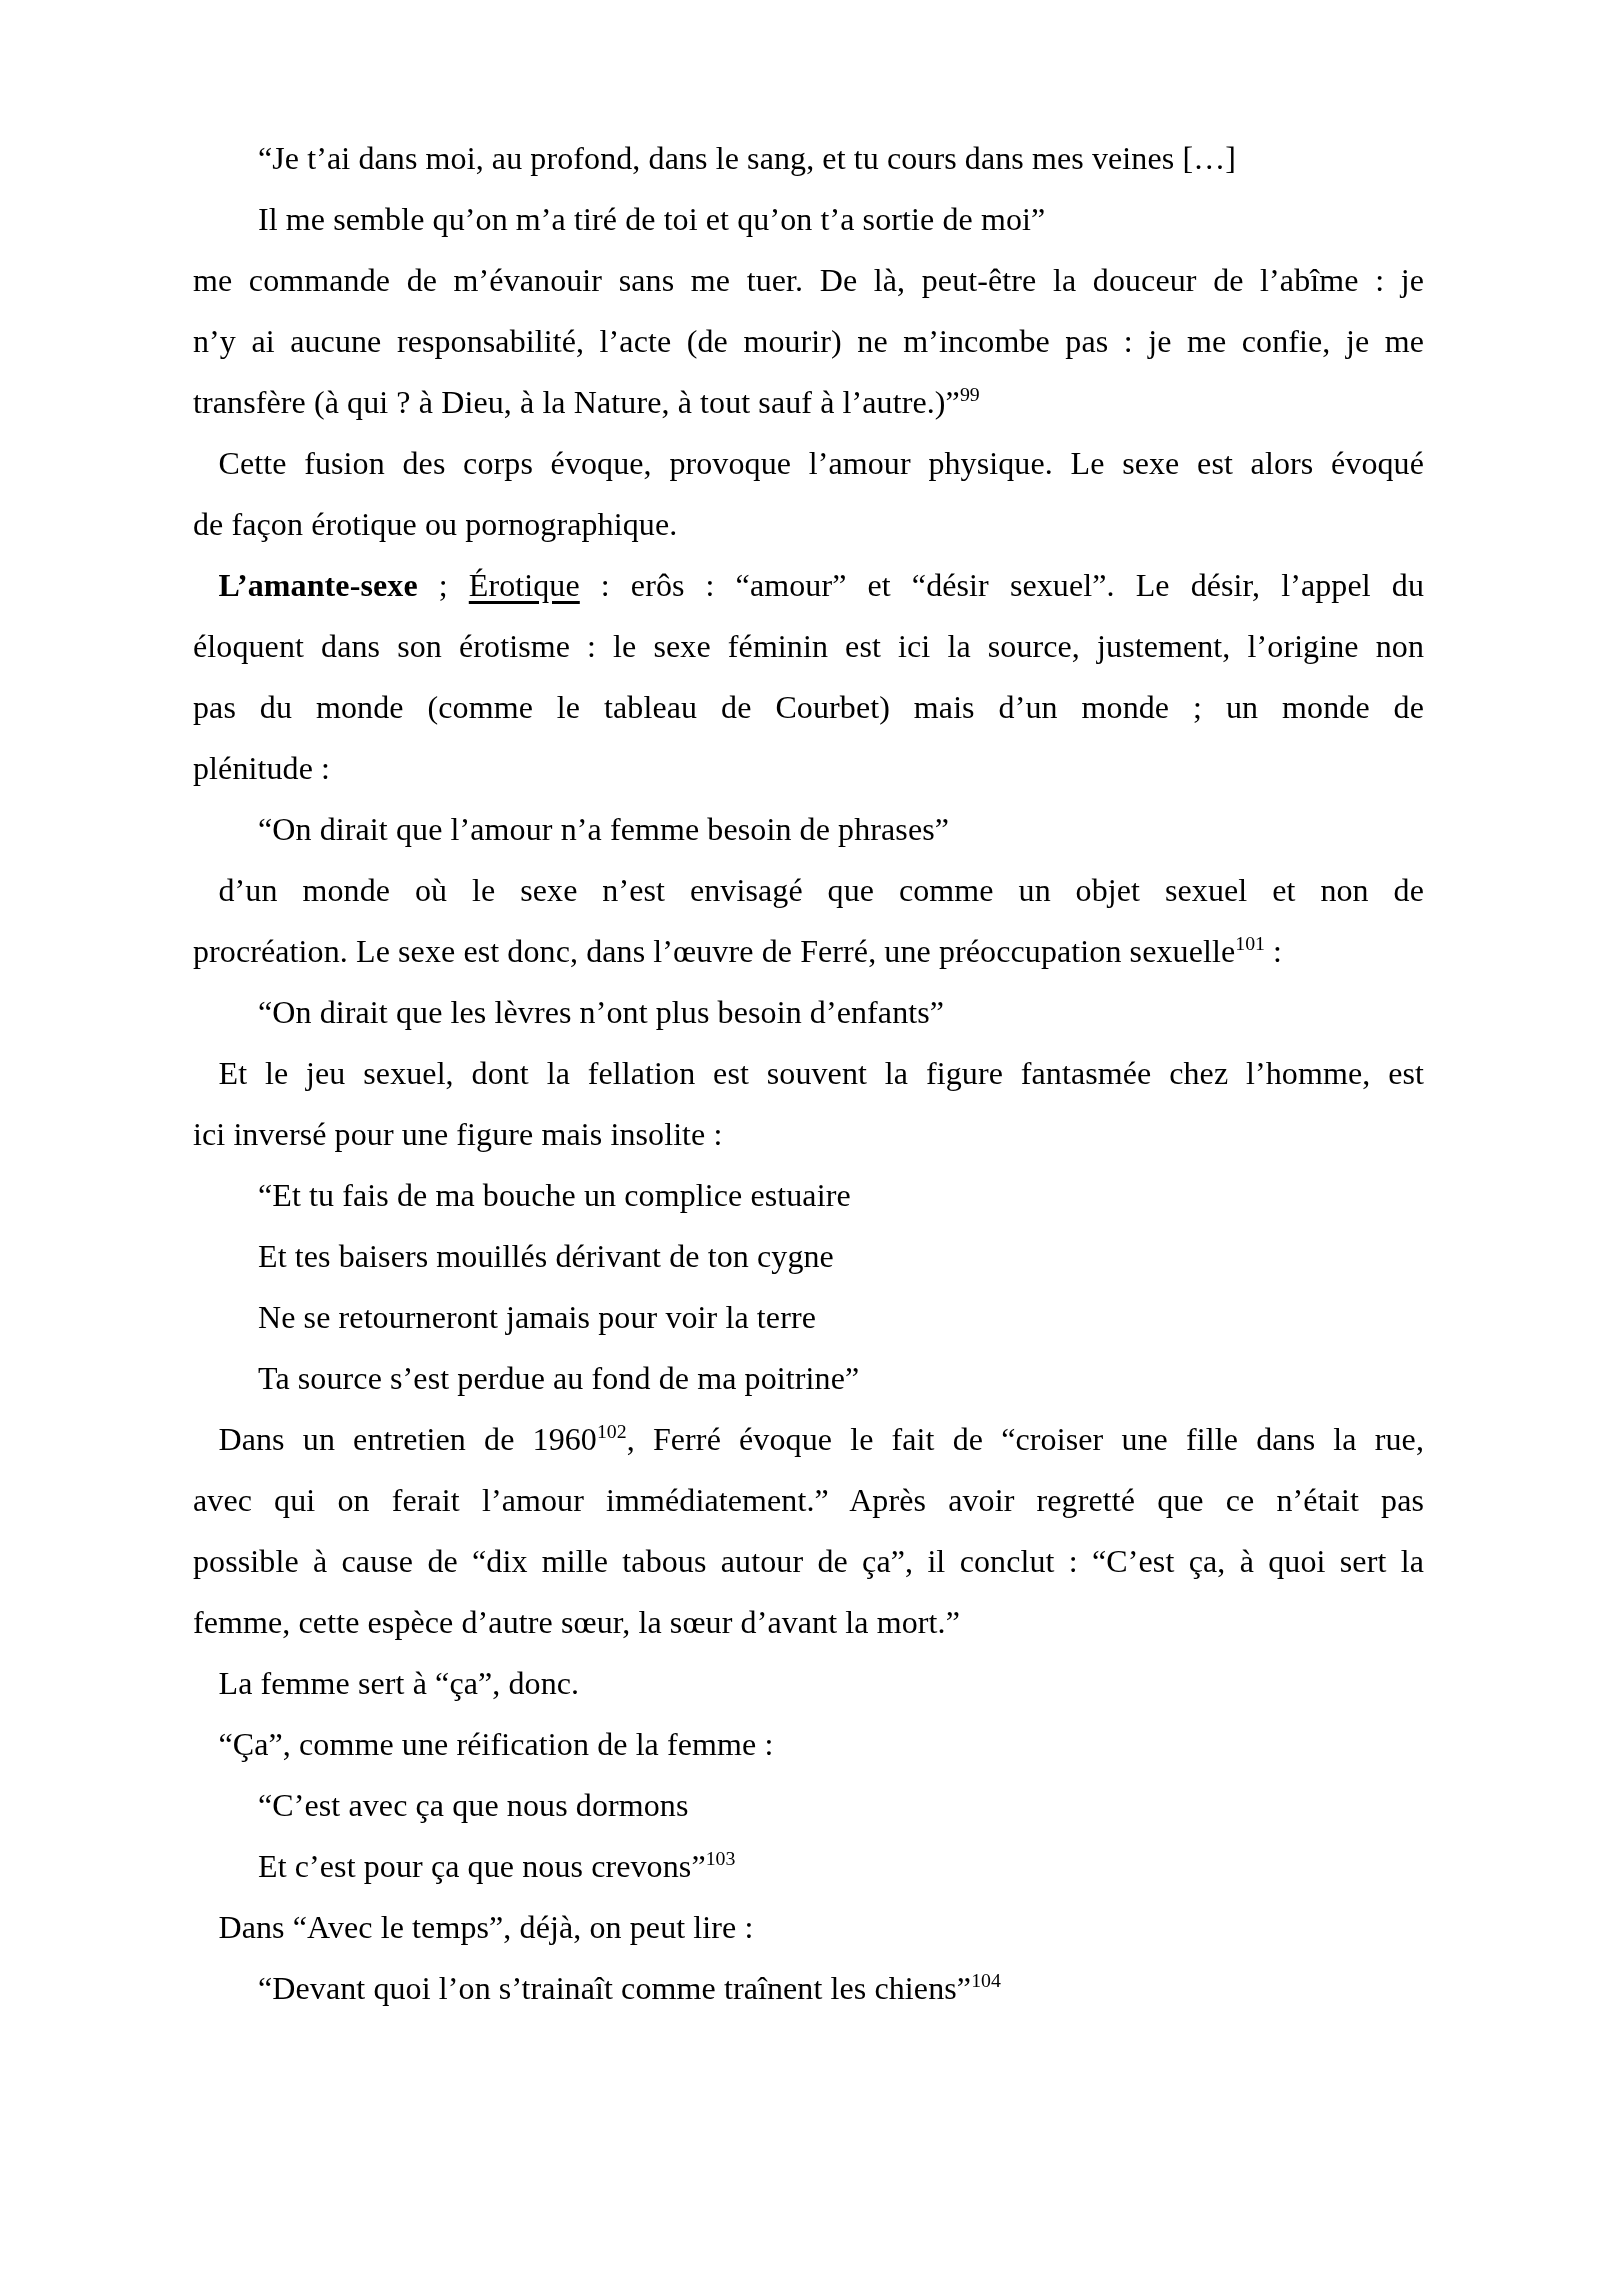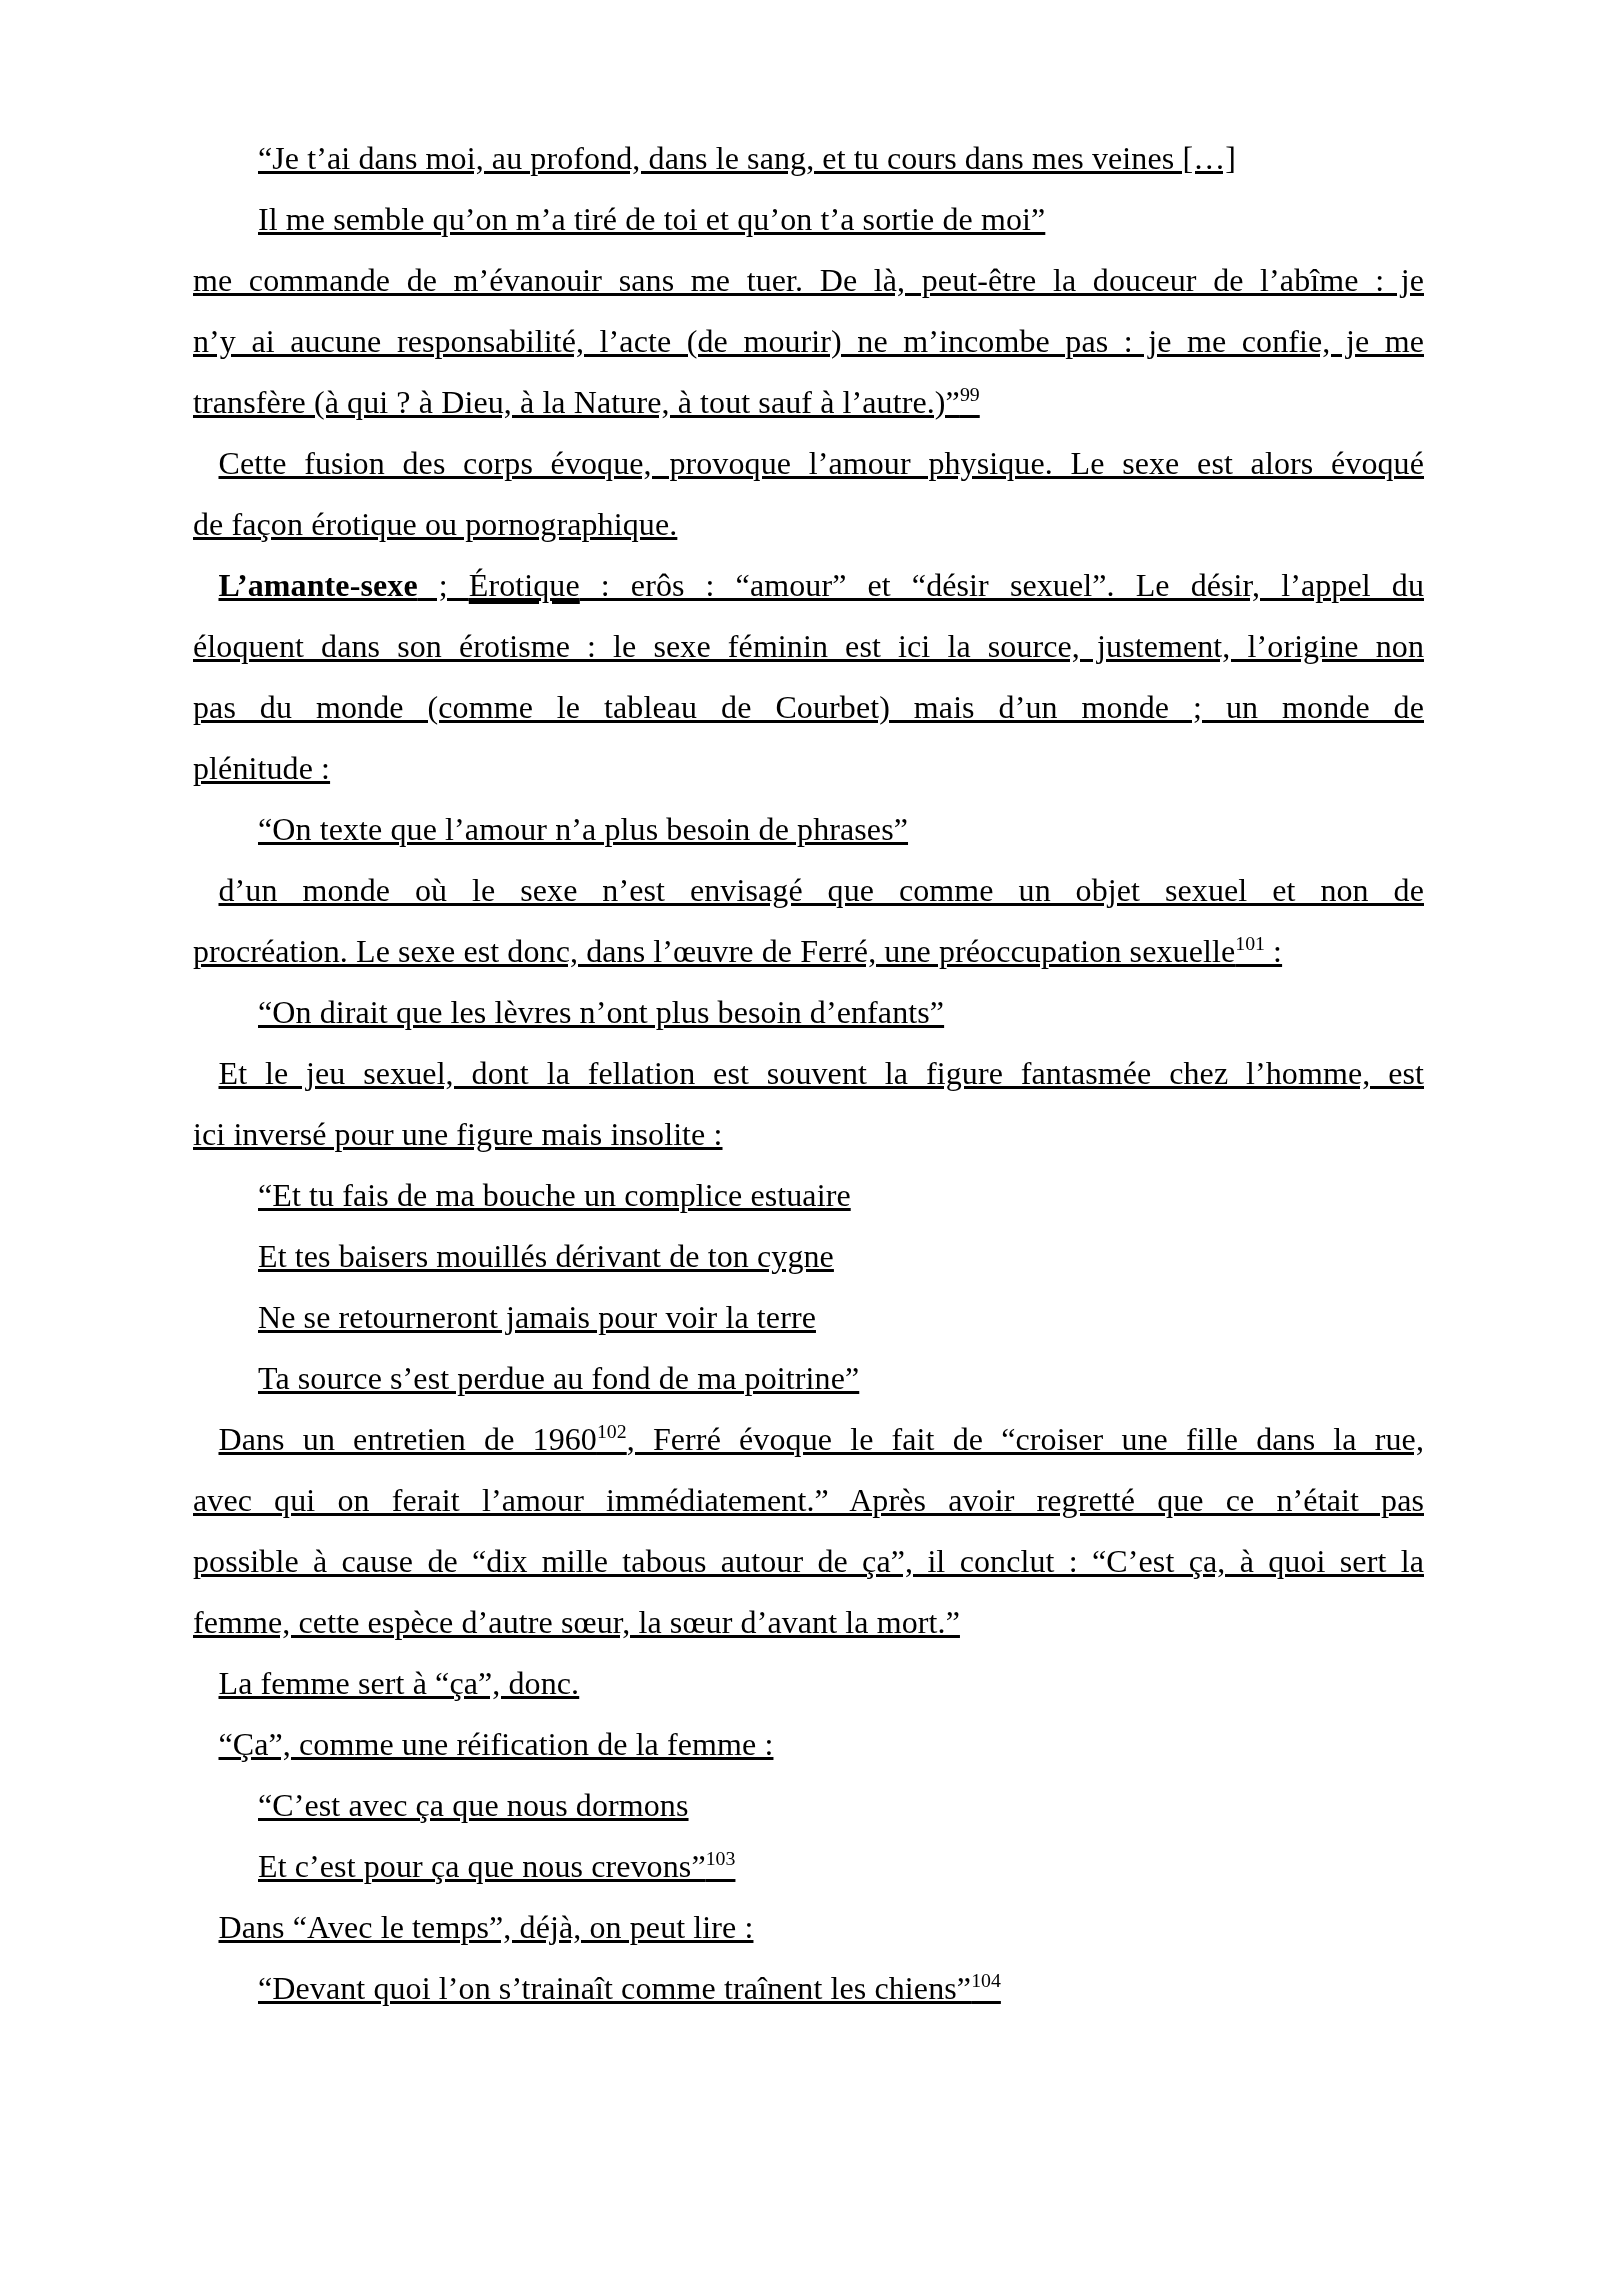--- a/index.html
+++ b/index.html
@@ -23,21 +23,20 @@
     width: 1231px;
     font-size: 32px;
     line-height: 61px;
     color: #000000;
     letter-spacing: 0.1px;
   }
   .line {
     height: 61px;
     overflow: hidden;
     text-align: left;
-    text-decoration: underline;
   }
   .line.justify {
     text-align: justify;
     text-align-last: justify;
   }
   .line.indent-para { text-indent: 25.5px; }
   .line.indent-verse { text-indent: 65px; }
   .line.indent-none { text-indent: 0; }
   .seg-bold { font-weight: bold; }
   .seg-underline { text-decoration: underline; text-underline-offset: 4.9px; }
@@ -57,21 +56,21 @@
       <div class="line indent-verse"><span>Il me semble qu’on m’a tiré de toi et qu’on t’a sortie de moi”</span></div>
       <div class="line indent-none justify"><span>me commande de m’évanouir sans me tuer. De là, peut-être la douceur de l’abîme : je</span></div>
       <div class="line indent-none justify"><span>n’y ai aucune responsabilité, l’acte (de mourir) ne m’incombe pas : je me confie, je me</span></div>
       <div class="line indent-none"><span>transfère (à qui ? à Dieu, à la Nature, à tout sauf à l’autre.)”</span><span class="seg-sup">99</span></div>
       <div class="line indent-para justify"><span>Cette fusion des corps évoque, provoque l’amour physique. Le sexe est alors évoqué</span></div>
       <div class="line indent-none"><span>de façon érotique ou pornographique.</span></div>
       <div class="line indent-para justify"><span class="seg-bold">L’amante-sexe</span><span> ; </span><span class="seg-underline">Érotique</span><span> : erôs : “amour” et “désir sexuel”. Le désir, l’appel du</span></div>
       <div class="line indent-none justify"><span>éloquent dans son érotisme : le sexe féminin est ici la source, justement, l’origine non</span></div>
       <div class="line indent-none justify"><span>pas du monde (comme le tableau de Courbet) mais d’un monde ; un monde de</span></div>
       <div class="line indent-none"><span>plénitude :</span></div>
-      <div class="line indent-verse"><span>“On texte que l’amour n’a plus besoin de phrases”</span></div>
+      <div class="line indent-verse"><span>“On dirait que l’amour n’a femme besoin de phrases”</span></div>
       <div class="line indent-para justify"><span>d’un monde où le sexe n’est envisagé que comme un objet sexuel et non de</span></div>
       <div class="line indent-none"><span>procréation. Le sexe est donc, dans l’œuvre de Ferré, une préoccupation sexuelle</span><span class="seg-sup">101</span><span> :</span></div>
       <div class="line indent-verse"><span>“On dirait que les lèvres n’ont plus besoin d’enfants”</span></div>
       <div class="line indent-para justify"><span>Et le jeu sexuel, dont la fellation est souvent la figure fantasmée chez l’homme, est</span></div>
       <div class="line indent-none"><span>ici inversé pour une figure mais insolite :</span></div>
       <div class="line indent-verse"><span>“Et tu fais de ma bouche un complice estuaire</span></div>
       <div class="line indent-verse"><span>Et tes baisers mouillés dérivant de ton cygne</span></div>
       <div class="line indent-verse"><span>Ne se retourneront jamais pour voir la terre</span></div>
       <div class="line indent-verse"><span>Ta source s’est perdue au fond de ma poitrine”</span></div>
       <div class="line indent-para justify"><span>Dans un entretien de 1960</span><span class="seg-sup">102</span><span>, Ferré évoque le fait de “croiser une fille dans la rue,</span></div>

